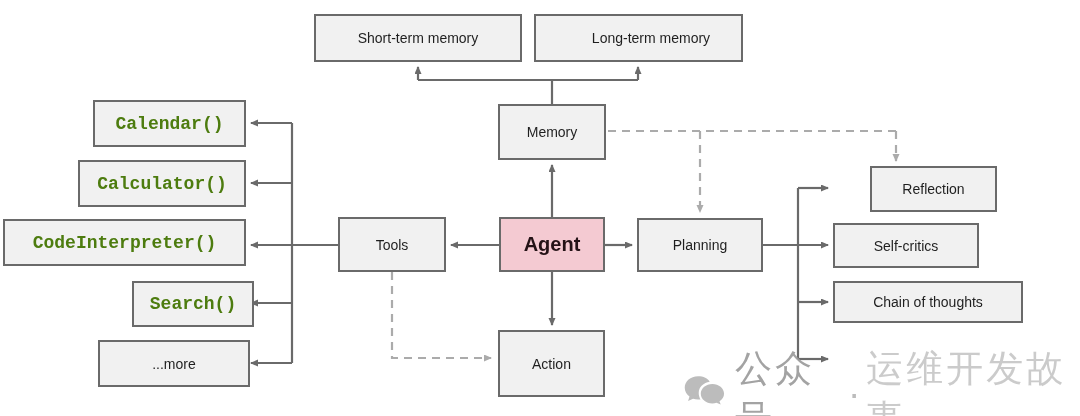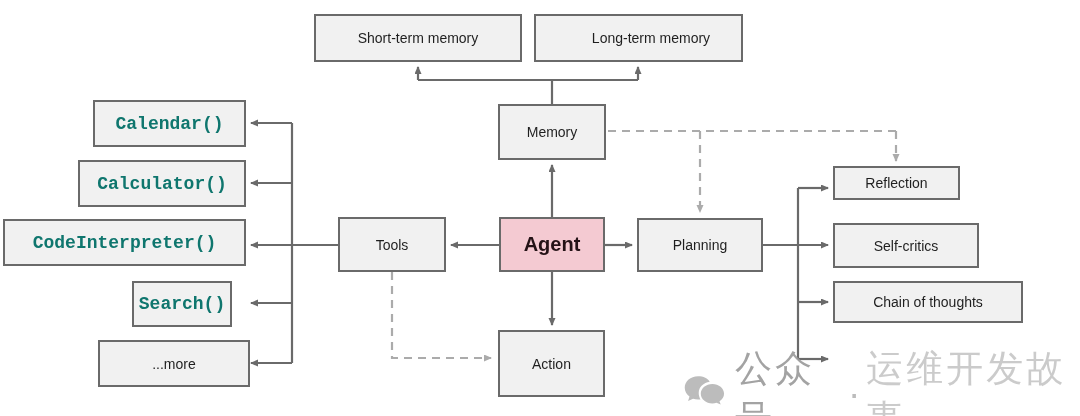--- a/index.html
+++ b/index.html
@@ -16,21 +16,21 @@
     box-sizing:border-box;
     background:#f1f1f1;
     border:2px solid #6a6a6a;
     display:flex;align-items:center;justify-content:center;
     font-size:14px;color:#1f1f1f;
     white-space:nowrap;
     z-index:2;
   }
   .node.mono{
     font-family:"Liberation Mono","DejaVu Sans Mono",monospace;
-    font-weight:bold;font-size:18px;color:#0f766e;
+    font-weight:bold;font-size:18px;color:#4d7c0f;
   }
   .node.pink{
     background:#f4cad2;
     font-weight:bold;font-size:20px;color:#241216;
   }
   .watermark{
     position:absolute;left:684px;top:344px;
     display:flex;align-items:center;
     z-index:4;pointer-events:none;
     font-family:"Liberation Sans", sans-serif;
@@ -91,24 +91,24 @@
   <div class="node" style="left:534px;top:14px;width:209px;height:48px;padding-left:25px;">Long-term memory</div>
   <div class="node" style="left:498px;top:104px;width:108px;height:56px;">Memory</div>
   <div class="node pink" style="left:499px;top:217px;width:106px;height:55px;">Agent</div>
   <div class="node" style="left:338px;top:217px;width:108px;height:55px;">Tools</div>
   <div class="node" style="left:637px;top:218px;width:126px;height:54px;">Planning</div>
   <div class="node" style="left:498px;top:330px;width:107px;height:67px;">Action</div>
 
   <div class="node mono" style="left:93px;top:100px;width:153px;height:47px;">Calendar()</div>
   <div class="node mono" style="left:78px;top:160px;width:168px;height:47px;">Calculator()</div>
   <div class="node mono" style="left:3px;top:219px;width:243px;height:47px;">CodeInterpreter()</div>
-  <div class="node mono" style="left:132px;top:281px;width:100px;height:46px;">Search()</div>
+  <div class="node mono" style="left:132px;top:281px;width:122px;height:46px;">Search()</div>
   <div class="node" style="left:98px;top:340px;width:152px;height:47px;">...more</div>
 
-  <div class="node" style="left:833px;top:166px;width:127px;height:34px;">Reflection</div>
+  <div class="node" style="left:870px;top:166px;width:127px;height:46px;">Reflection</div>
   <div class="node" style="left:833px;top:223px;width:146px;height:45px;">Self-critics</div>
   <div class="node" style="left:833px;top:281px;width:190px;height:42px;">Chain of thoughts</div>
 
   <div class="watermark">
     <svg class="wm-icon" viewBox="0 0 44 40">
       <g fill="#a6a6a6">
         <path d="M15 1 C7 1 .8 6.5 .8 13.2 c0 3.8 2 7.2 5.1 9.4 L4.4 27.6 l5.3-2.4 c1.7.5 3.5.8 5.3.8 .9 0 1.8-.1 2.7-.2 C16.5 23.6 15.8 21.3 15.8 18.8 c0-6.1 5.2-11 11.8-11.9 C25.7 3.2 20.8 1 15 1 z"></path>
         <path d="M30.5 9.3 c-6.9 0-12.5 4.7-12.5 10.4 0 5.7 5.6 10.4 12.5 10.4 1.5 0 3-.2 4.4-.7 l4.5 2 -1.3-3.7 c3-1.9 4.9-4.8 4.9-8 0-5.7-5.6-10.4-12.5-10.4 z"></path>
       </g>
     </svg>

